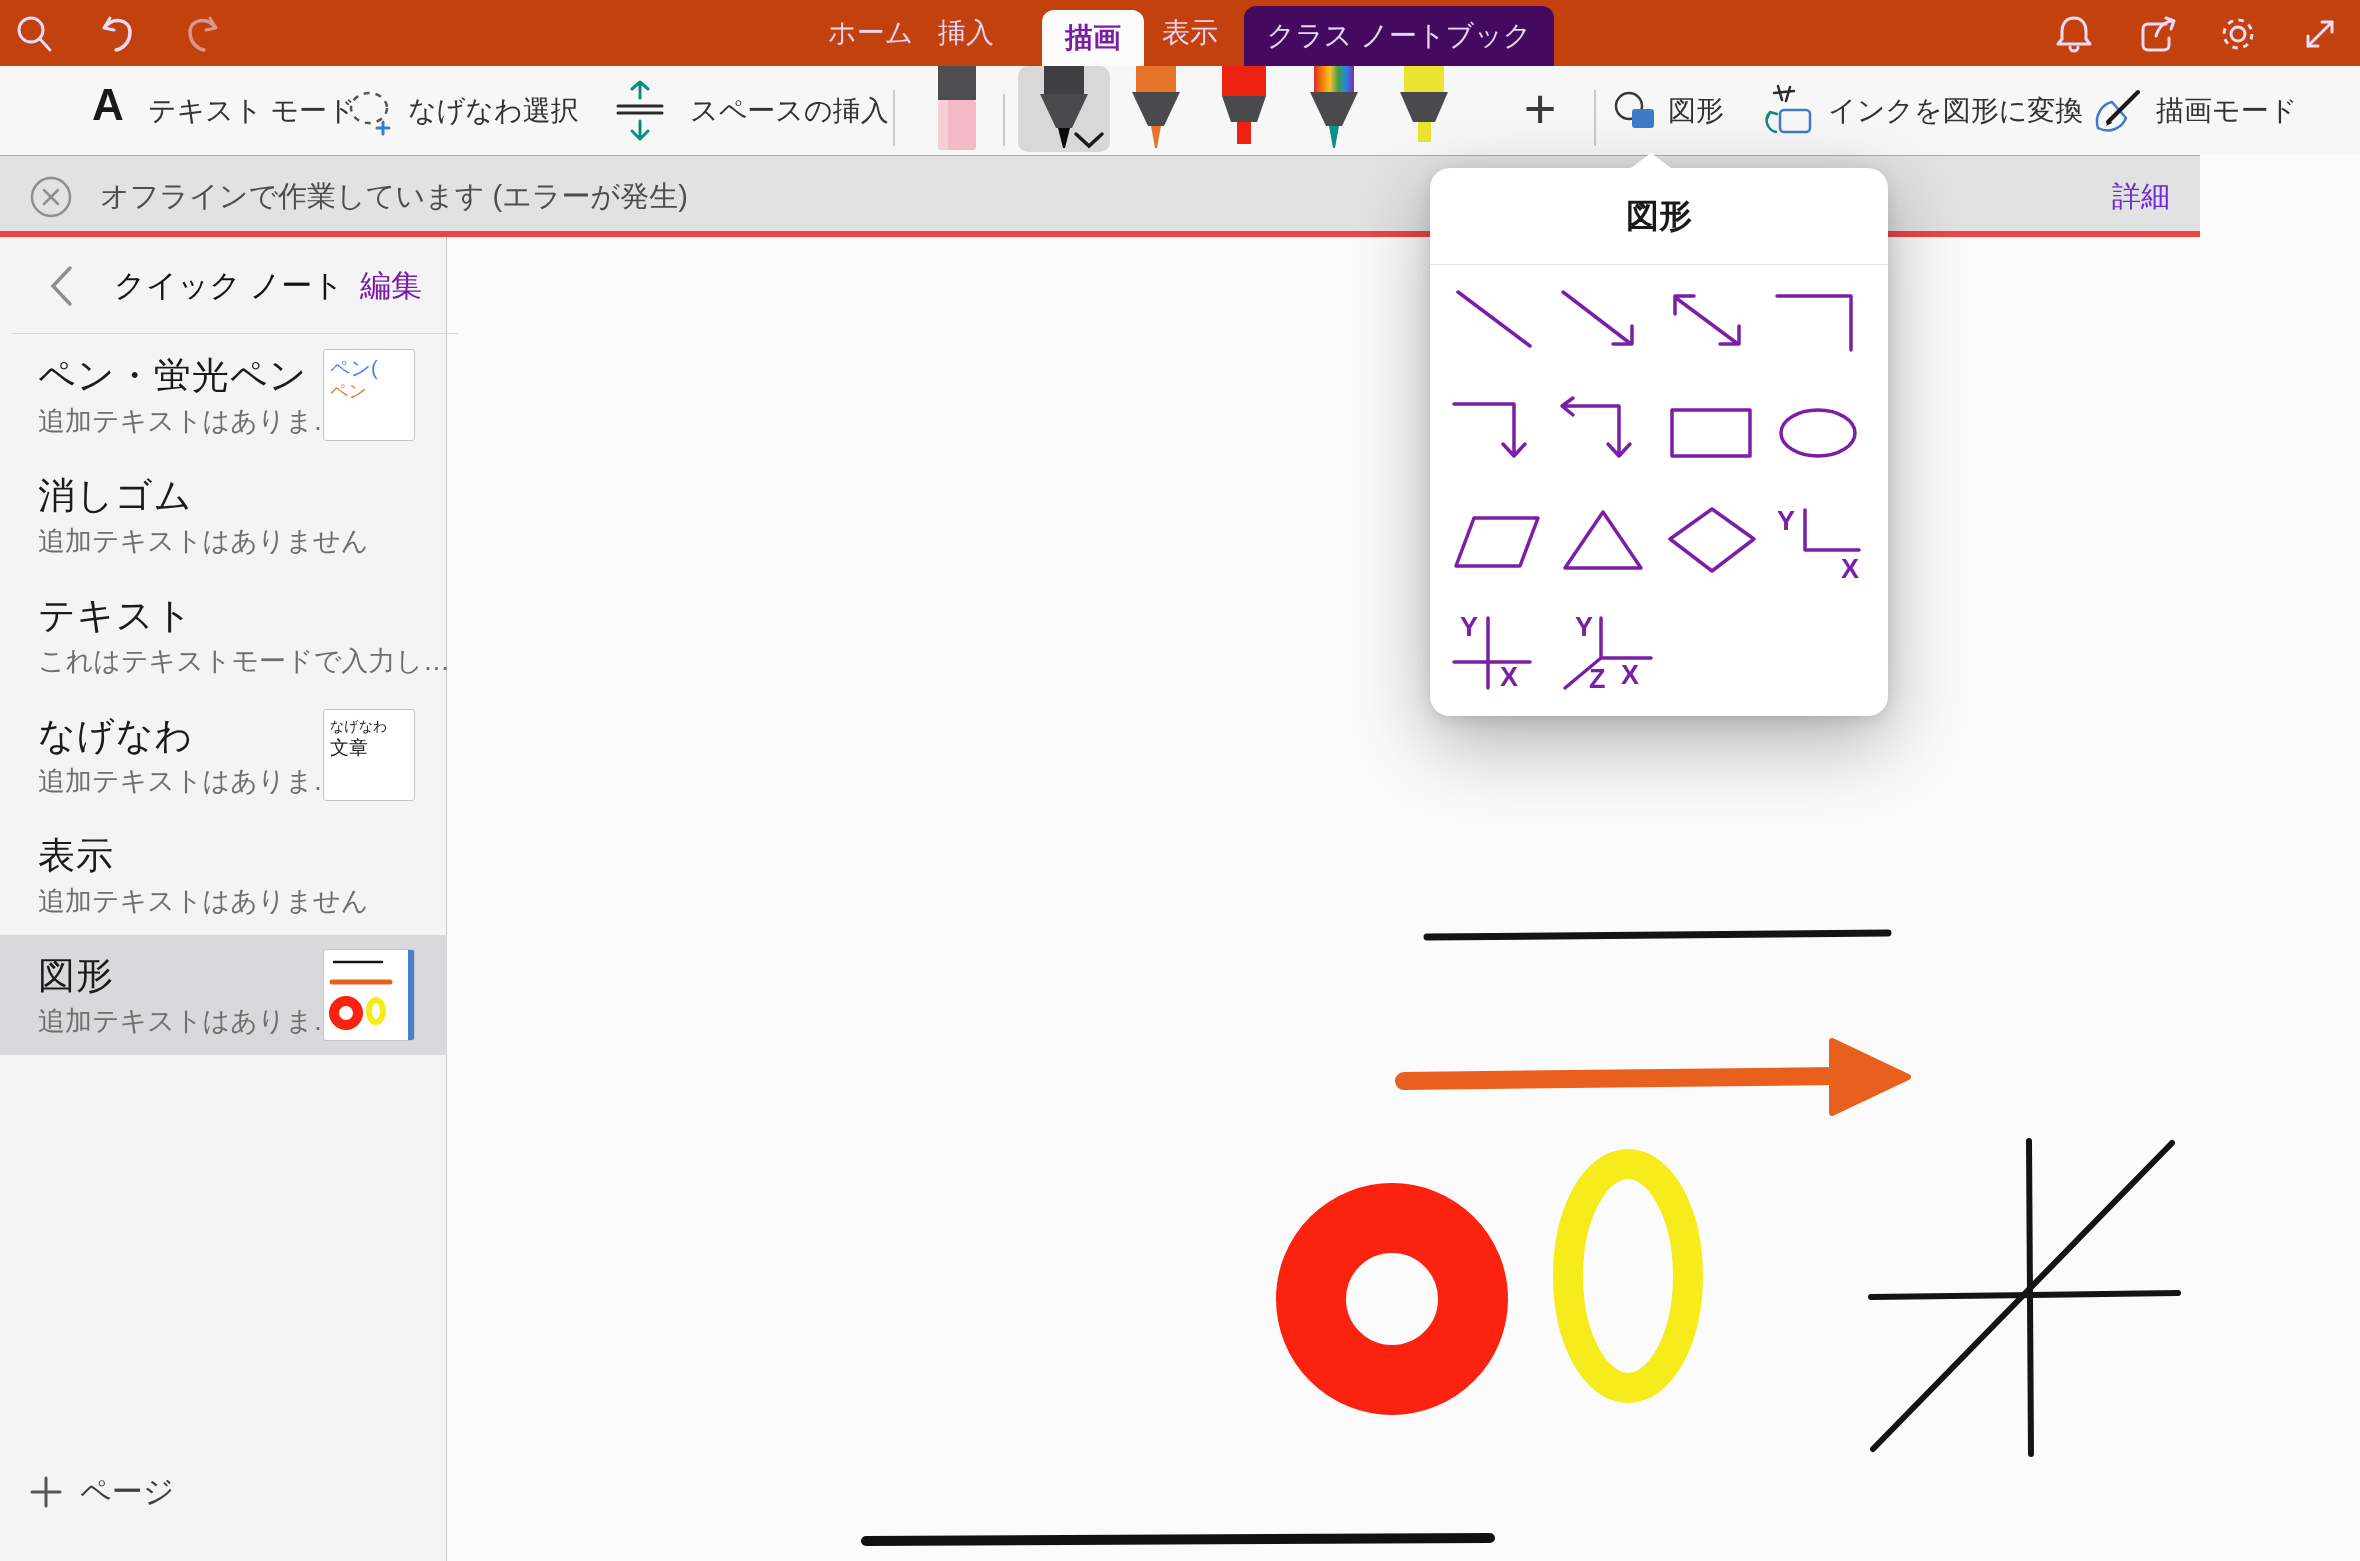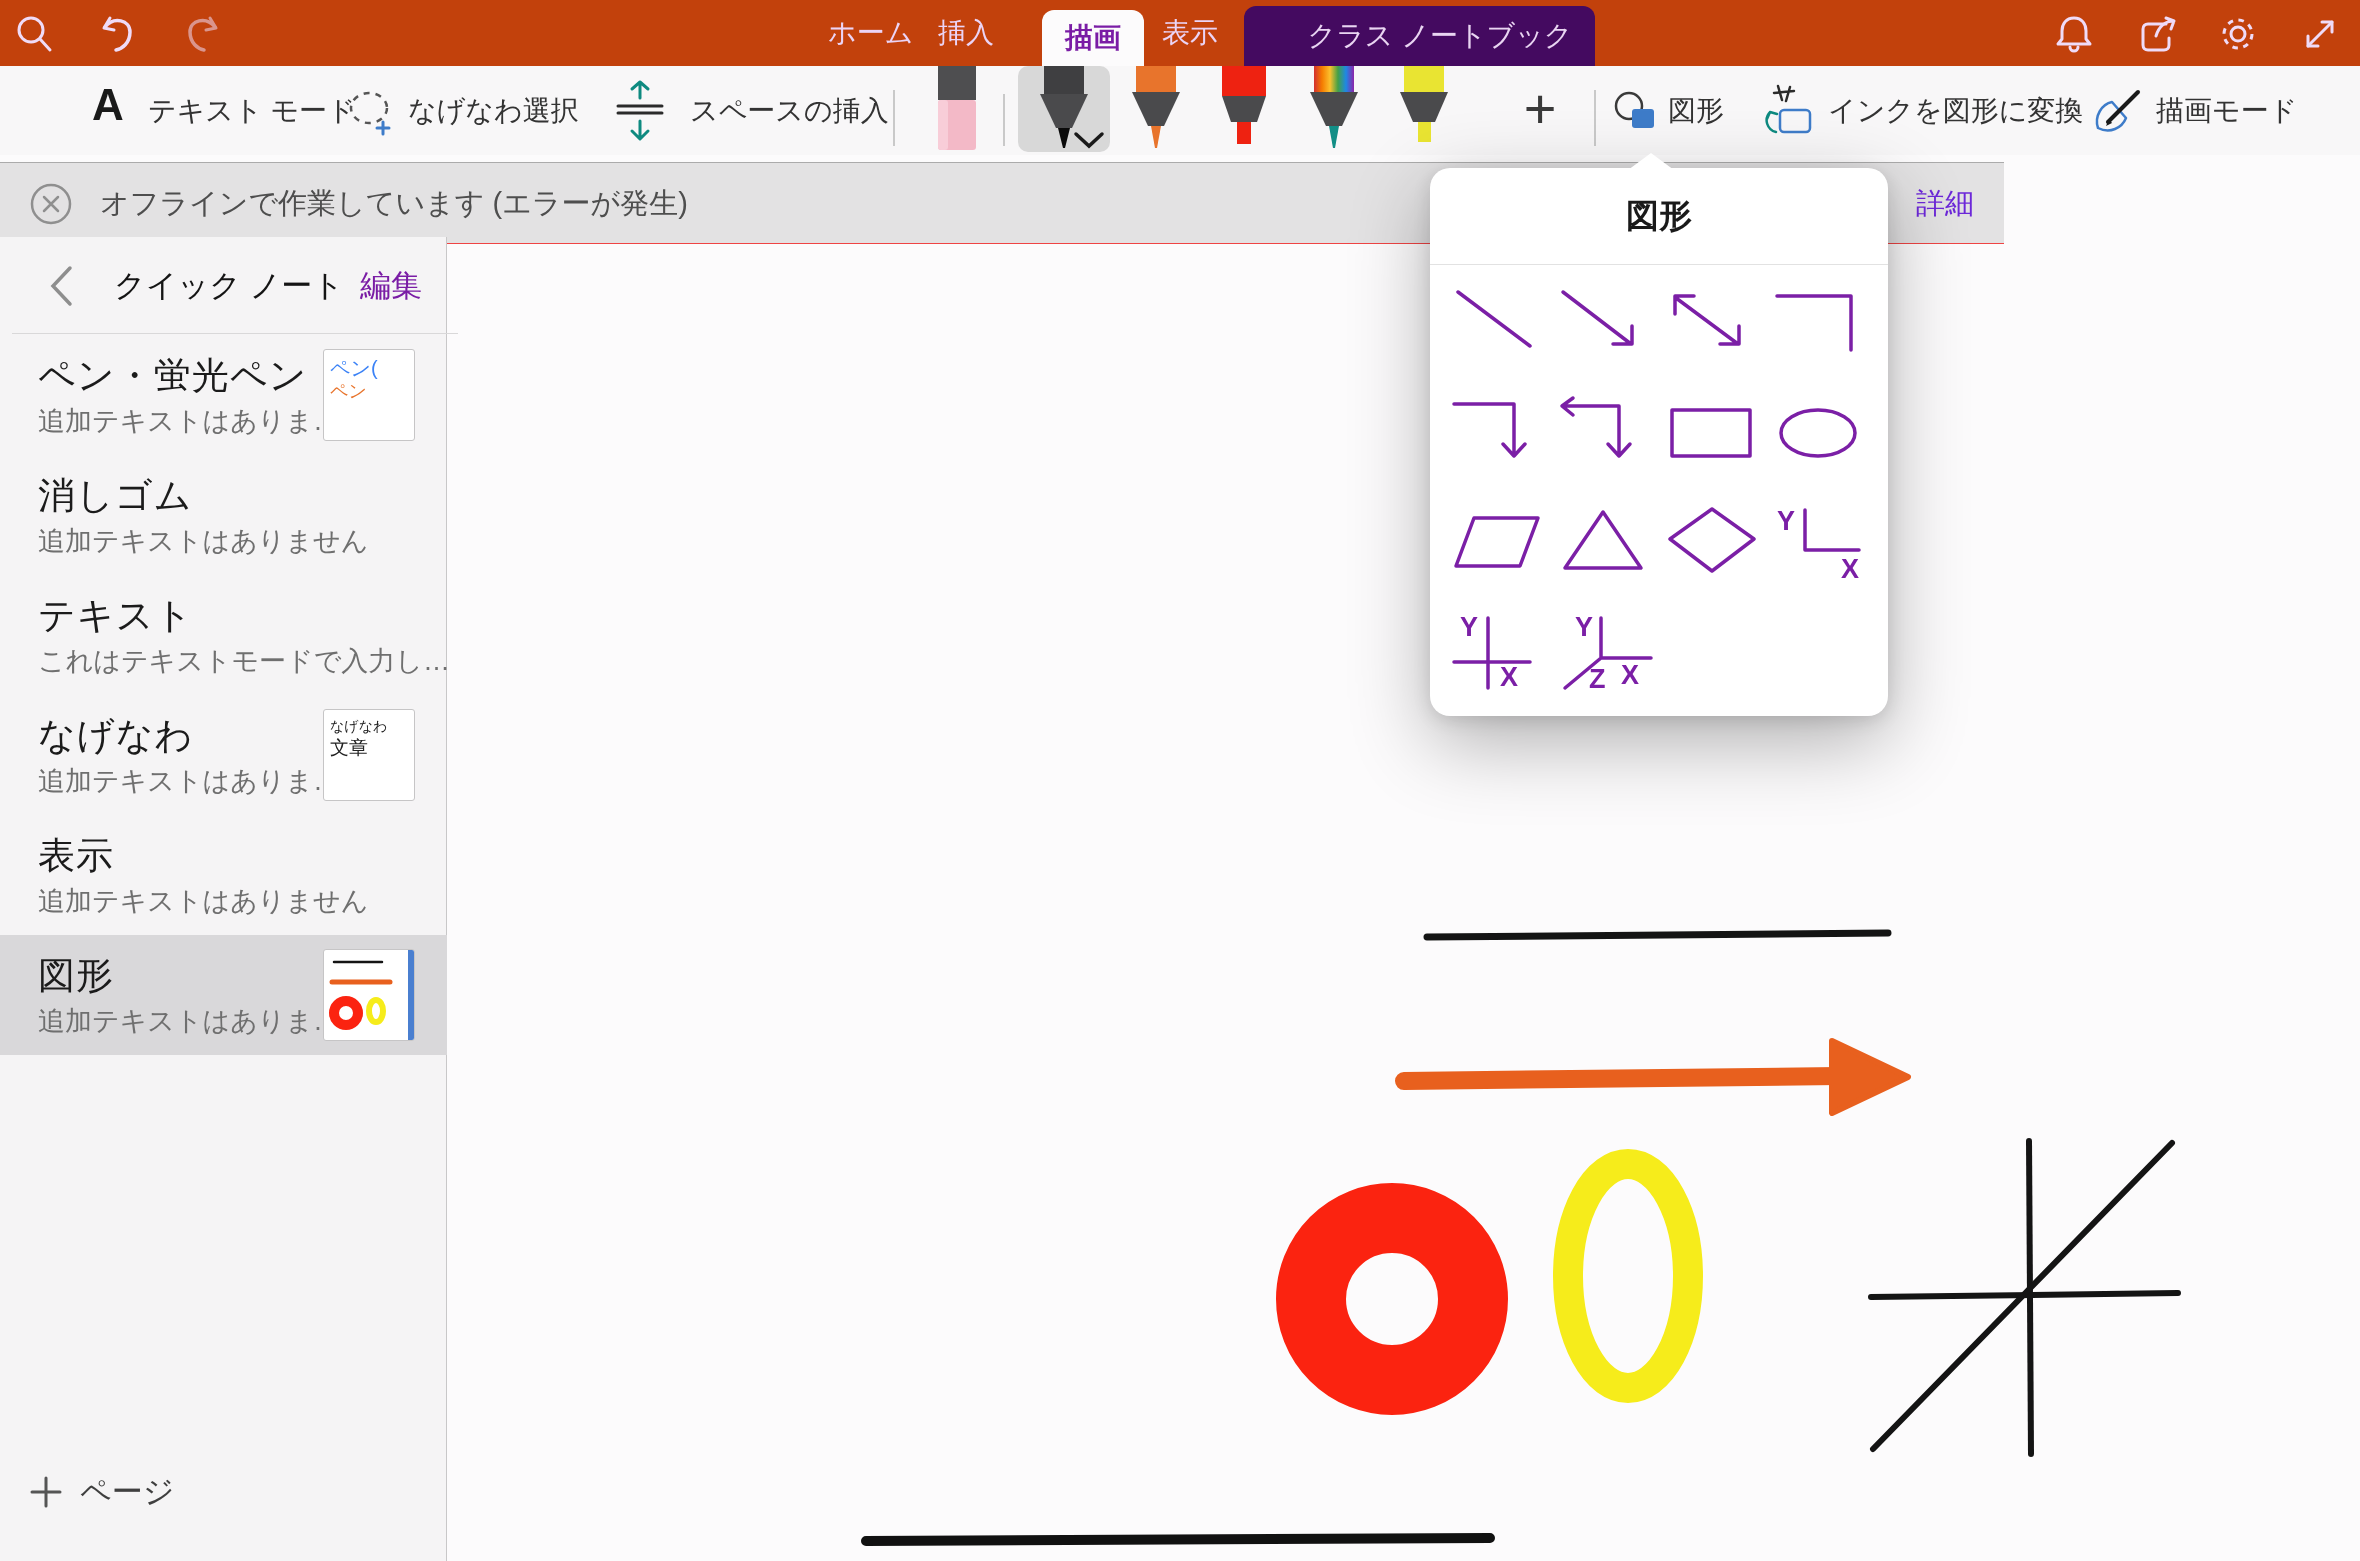--- a/index.html
+++ b/index.html
@@ -21,22 +21,22 @@
   
   #toolbar{position:absolute;left:0;top:66px;width:2360px;height:89px;background:#F8F7F8;z-index:40;}
   .tool-label{position:absolute;top:0;height:89px;line-height:89px;font-size:28px;color:#333;white-space:nowrap;}
   .tdiv{position:absolute;top:24px;width:2px;height:56px;background:#C9C9C9;}
   .pen{position:absolute;top:0;}
   #pen-selected-bg{position:absolute;left:1018px;top:0;width:92px;height:86px;background:#D8D8D8;border-radius:10px;}
   #plus-btn{position:absolute;left:1505px;top:0;width:70px;height:89px;line-height:86px;text-align:center;
             font-size:56px;font-weight:200;color:#3A3A3A;cursor:pointer;}
 
   
-  #notifbar{position:absolute;left:0;top:162px;width:2004px;height:82px;background:#E3E2E3;
-            border-top:1px solid #ABABAB;border-bottom:1px solid #ef4444;box-sizing:border-box;z-index:30;}
+  #notifbar{position:absolute;left:0;top:155px;width:2200px;height:82px;background:#E3E2E3;
+            border-top:1px solid #ABABAB;border-bottom:6px solid #ef4444;box-sizing:border-box;z-index:30;}
   #notif-msg{position:absolute;left:100px;top:0;height:80px;line-height:80px;font-size:29px;color:#4E4E4E;}
   #notif-action{position:absolute;right:30px;top:0;height:80px;line-height:80px;font-size:29px;color:#6d28d9;cursor:pointer;}
 
   
   #sidebar{position:absolute;left:0;top:237px;width:447px;bottom:0;background:#F5F4F5;
            border-right:1px solid #C8C7C8;box-sizing:border-box;z-index:30;}
   #sb-header{position:absolute;left:0;top:0;width:100%;height:97px;border-bottom:1px solid #D9D8D9;box-sizing:border-box;margin-left:12px;}
   #sb-title{position:absolute;left:102px;top:0;height:97px;line-height:97px;font-size:31px;color:#141414;}
   #sb-edit{position:absolute;right:36px;top:0;height:97px;line-height:97px;font-size:31px;color:#7A1CA5;cursor:pointer;}
   .sb-row{position:absolute;left:0;width:447px;height:120px;cursor:pointer;}
@@ -270,21 +270,21 @@
   </svg>
   <svg class="tbar-icon" style="left:180px;opacity:.55;" viewBox="0 0 44 44">
     <path d="M30,6 L36,16 L26,18" stroke="#EFDBF8" stroke-width="3" fill="none" stroke-linecap="round" stroke-linejoin="round"></path>
     <path d="M35,15 C26,4 10,8 10,20 C10,31 18,37 24,38" stroke="#EFDBF8" stroke-width="3.5" fill="none" stroke-linecap="round"></path>
   </svg>
 
   <div class="tab" style="left:828px;">ホーム</div>
   <div class="tab" style="left:938px;">挿入</div>
   <div class="tab-active" style="left:1042px;width:102px;">描画</div>
   <div class="tab" style="left:1162px;">表示</div>
-  <div class="tab-dark" style="left:1244px;width:310px;padding-left:41px;">クラス ノートブック</div>
+  <div class="tab-dark" style="left:1244px;width:310px;">クラス ノートブック</div>
 
   <svg class="tbar-icon" style="left:2052px;" viewBox="0 0 44 44">
     <path d="M22,6 C14,6 10,12 10,19 L10,27 L6,32 L38,32 L34,27 L34,19 C34,12 30,6 22,6 Z" stroke="#EFDBF8" stroke-width="3" fill="none" stroke-linejoin="round"></path>
     <path d="M18,35 a4,4 0 0 0 8,0" stroke="#EFDBF8" stroke-width="3" fill="none" stroke-linecap="round"></path>
   </svg>
   <svg class="tbar-icon" style="left:2136px;" viewBox="0 0 44 44">
     <path d="M30,12 L12,12 C9,12 7,14 7,17 L7,33 C7,36 9,38 12,38 L28,38 C31,38 33,36 33,33 L33,26" stroke="#EFDBF8" stroke-width="3" fill="none" stroke-linecap="round"></path>
     <path d="M20,24 C23,14 30,9 38,9 M38,9 L30,6 M38,9 L35,17" stroke="#EFDBF8" stroke-width="3" fill="none" stroke-linecap="round" stroke-linejoin="round"></path>
   </svg>
   <svg class="tbar-icon" style="left:2216px;" viewBox="0 0 44 44">

